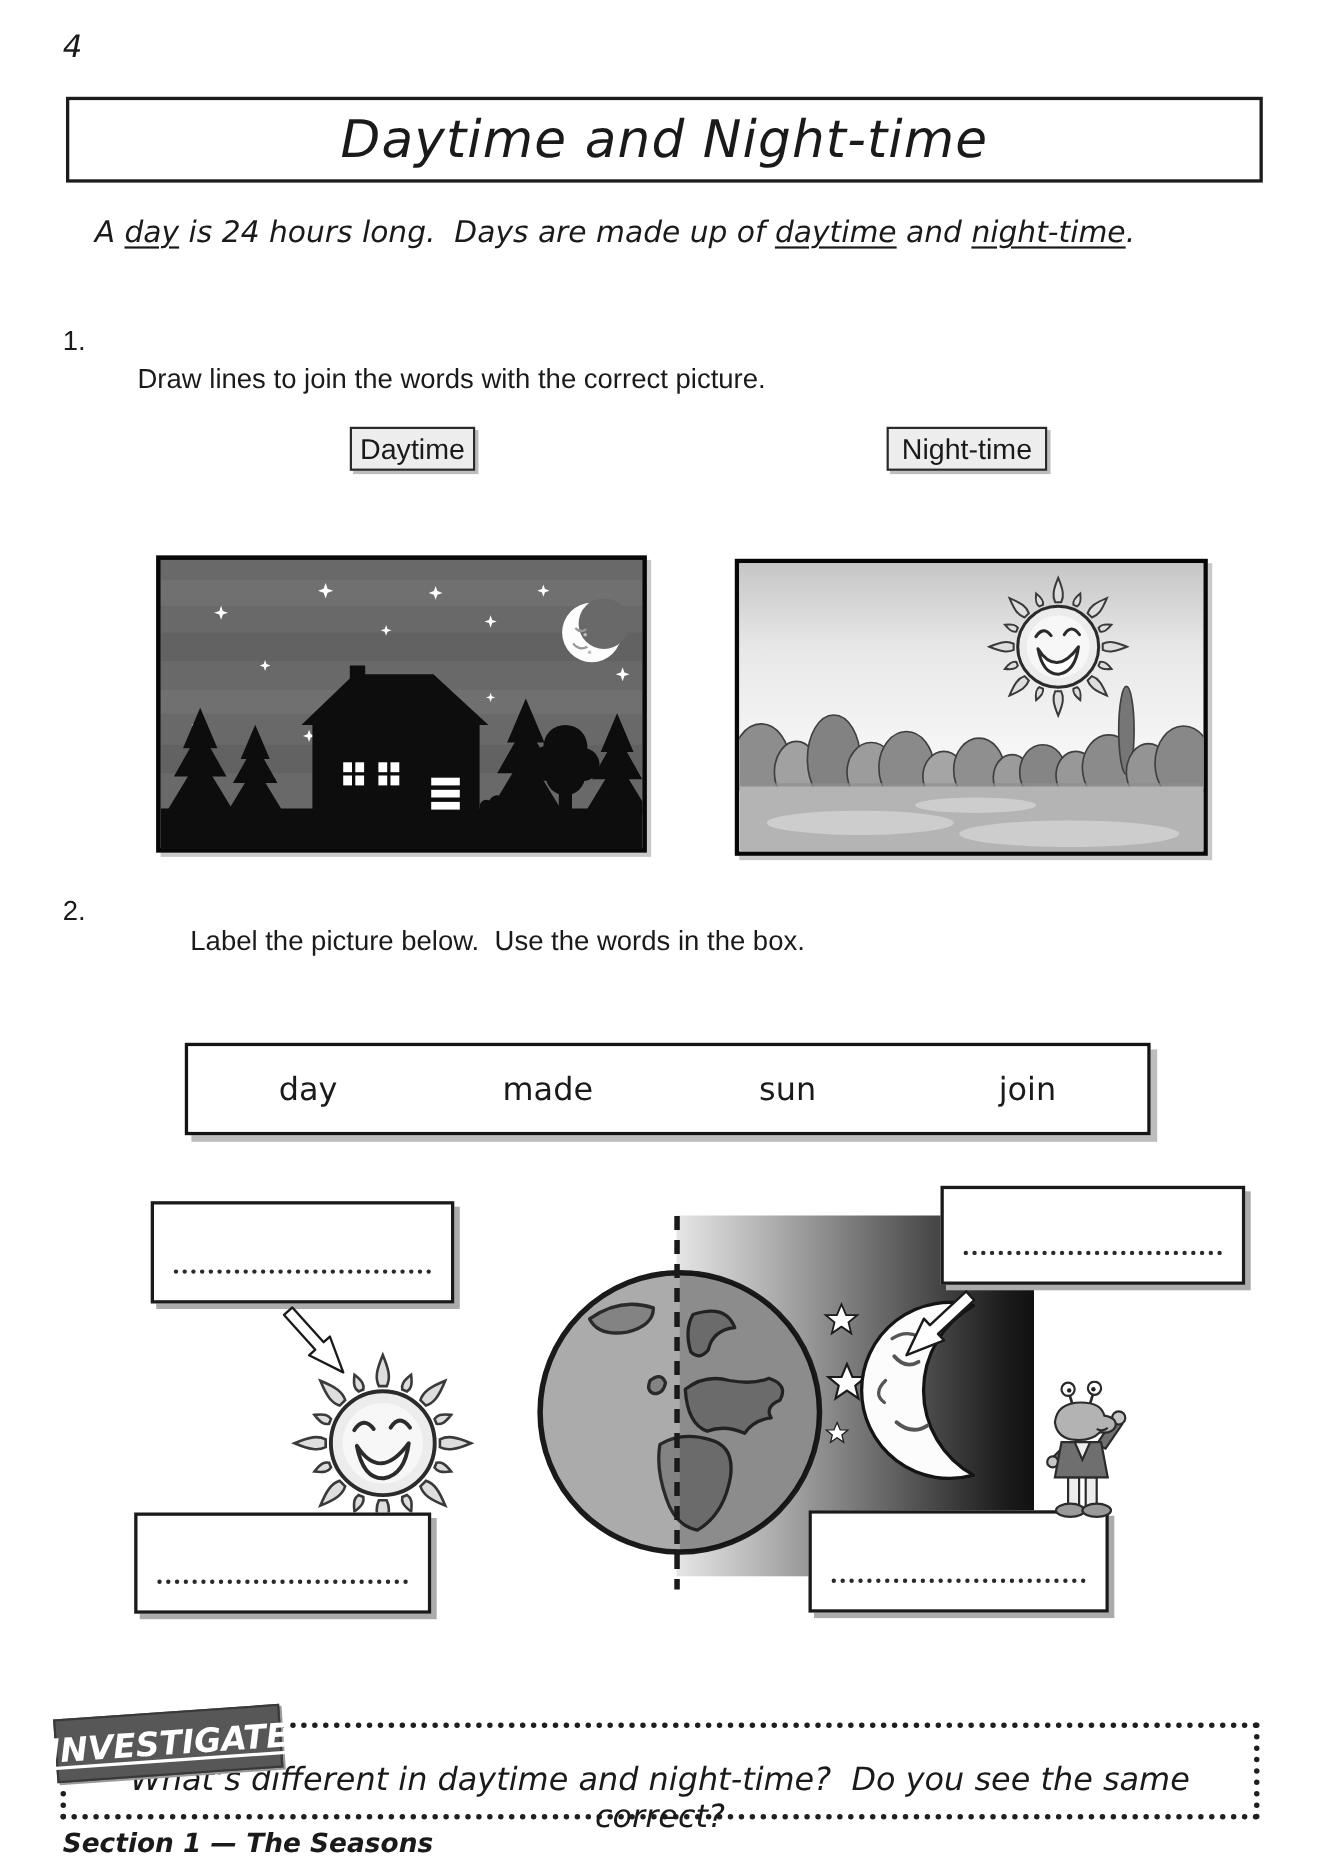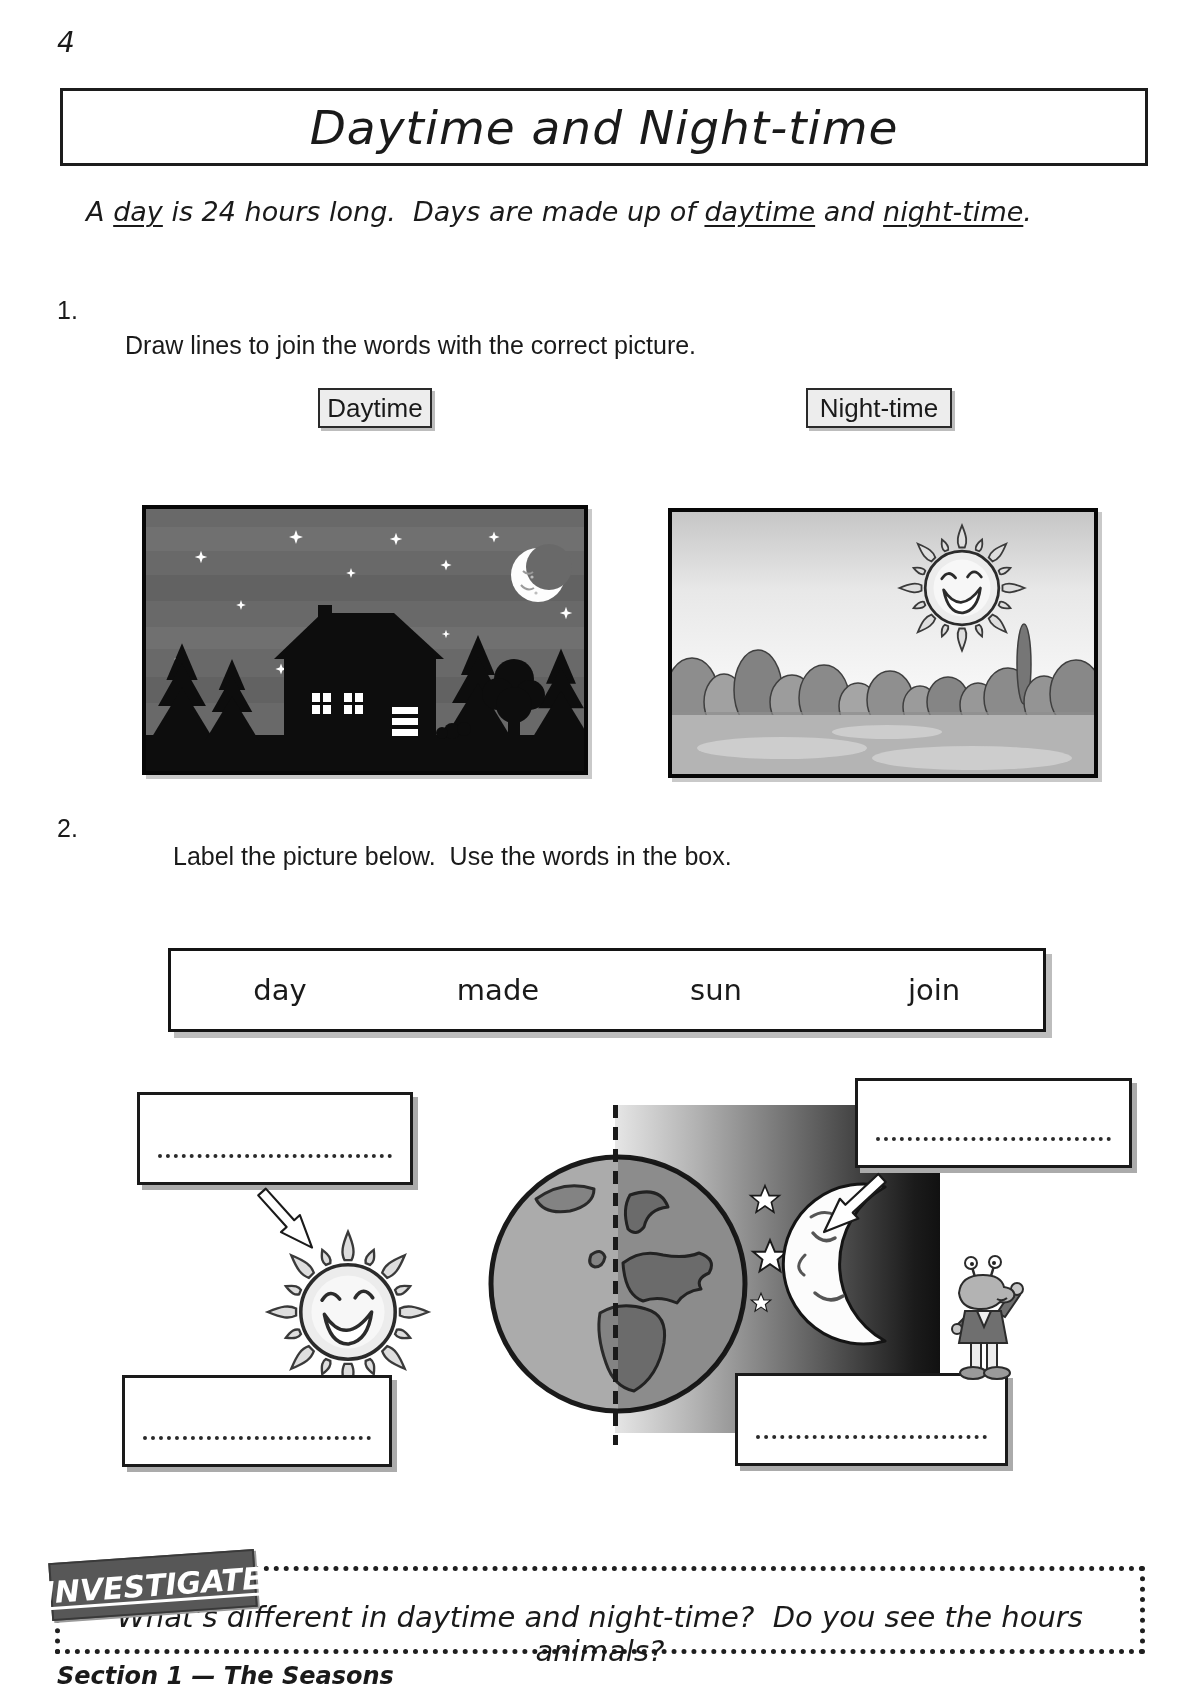--- a/index.html
+++ b/index.html
@@ -311,17 +311,17 @@
       <g transform="translate(112,6) rotate(137) scale(0.9)">
         <use href="#block-arrow" fill="#fff" stroke="#1a1a1a" stroke-width="2.5" stroke-linejoin="round"></use>
       </g>
     </svg>
   </div>
 
   <div class="abs inv-frame"></div>
   <div class="abs inv-label hw">
     <span>INVESTIGATE</span>
   </div>
-  <div class="abs inv-q hw keepsp">What’s different in daytime and night-time?  Do you see the hours animals?</div>
+  <div class="abs inv-q hw keepsp">What’s different in daytime and night-time?  Do you see the same correct?</div>
 
   <div class="abs footer-left hw">Section 1 — The Seasons</div>
 
 </div>
 
 </body></html>

